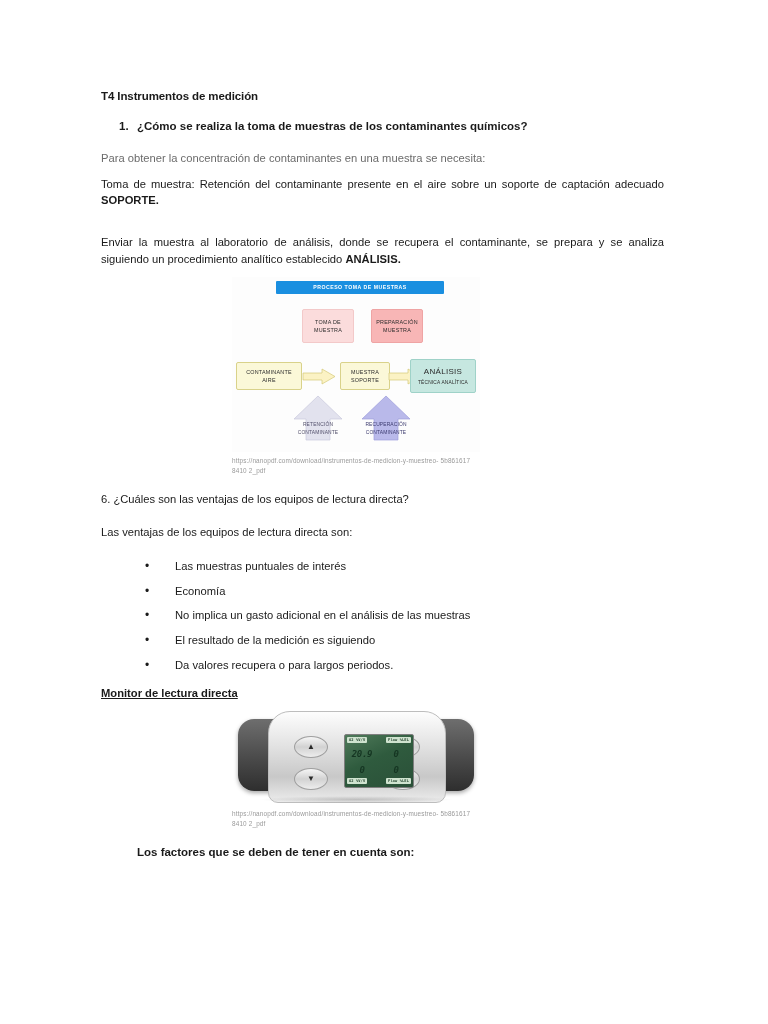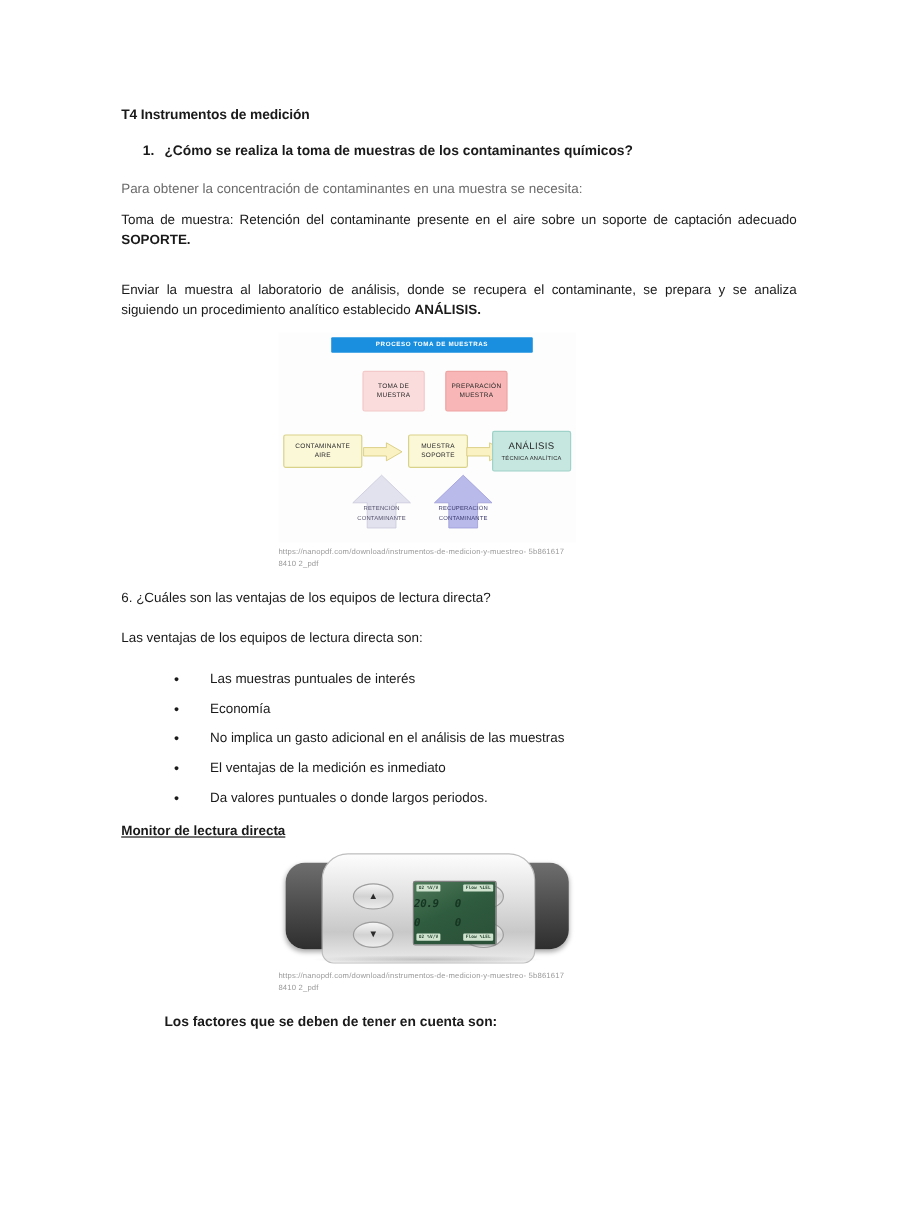--- a/index.html
+++ b/index.html
@@ -298,20 +298,21 @@
     position: absolute;
     left: 0; right: 0; top: 11px;
     height: 32px;
     display: grid;
     grid-template-columns: 1fr 1fr;
     grid-template-rows: 1fr 1fr;
     align-items: center;
     color: #153522;
   }
   .lcd-mid span {
+    text-align: center;
     font-size: 9px;
     font-style: italic;
     font-weight: bold;
     letter-spacing: -0.3px;
   }
   .mon-btn {
     position: absolute;
     width: 32px; height: 20px;
     border-radius: 50%;
     background: linear-gradient(180deg,#f6f6f6 0%,#d2d2d2 50%,#ededed 100%);
@@ -428,22 +429,22 @@
 
     <div class="spacer-16"></div>
 
     <p class="q-plain">6. ¿Cuáles son las ventajas de los equipos de lectura directa?</p>
     <p class="q-plain">Las ventajas de los equipos de lectura directa son:</p>
 
     <ul class="bullets">
       <li>Las muestras puntuales de interés</li>
       <li>Economía</li>
       <li>No implica un gasto adicional en el análisis de las muestras</li>
-      <li>El ventajas de la medición es inmediato</li>
-      <li>Da valores puntuales o donde largos periodos.</li>
+      <li>El resultado de la medición es siguiendo</li>
+      <li>Da valores recupera o para largos periodos.</li>
     </ul>
 
     <p class="sub-head">Monitor de lectura directa</p>
 
     <div class="figure-monitor">
       <div class="mon-body">
         <div class="mon-dark-l"></div>
         <div class="mon-dark-r"></div>
         <div class="mon-center">
 

